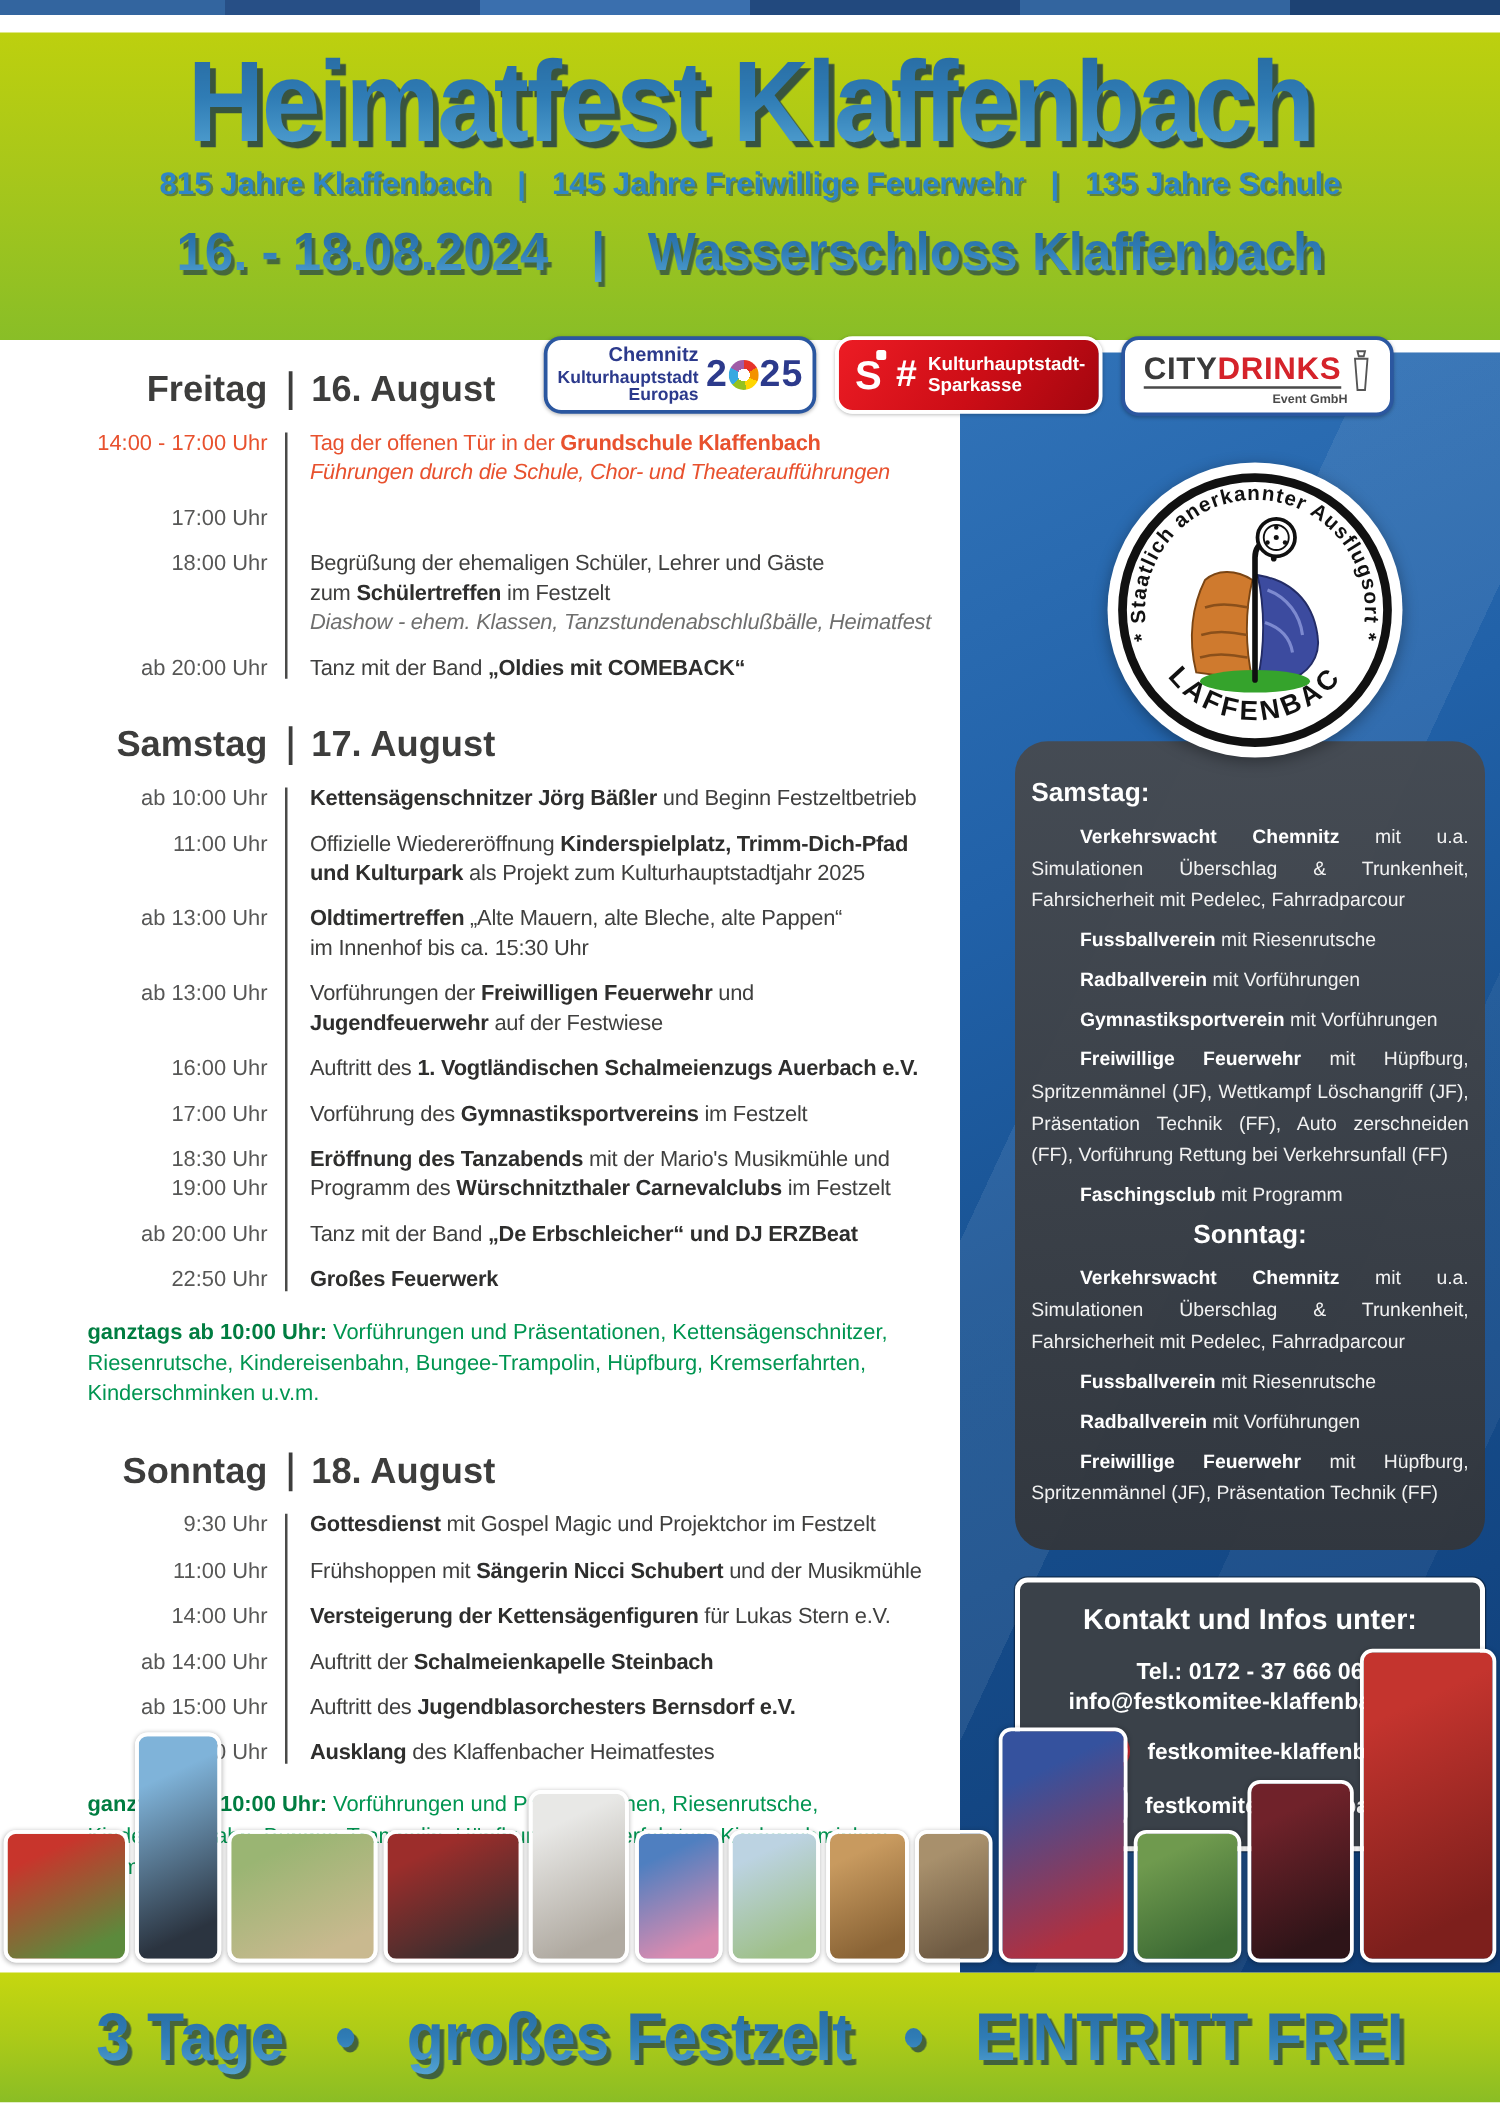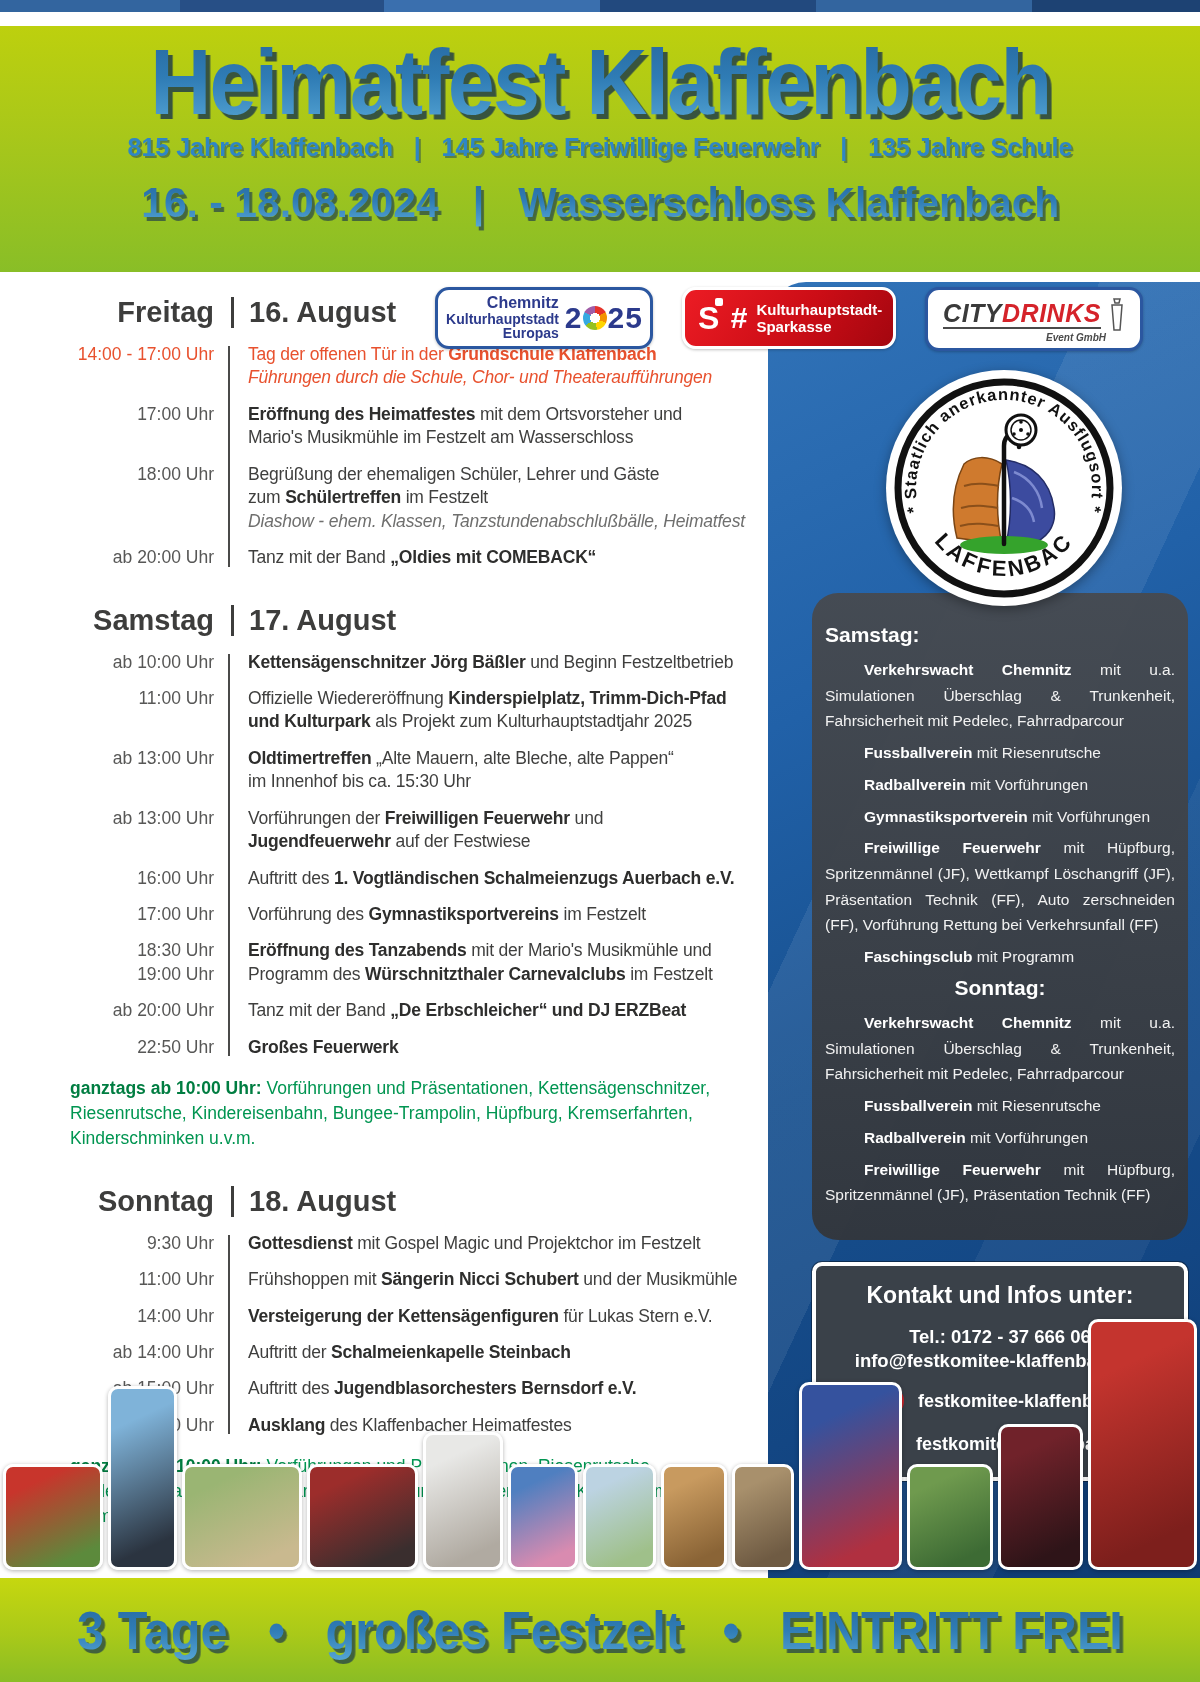--- a/index.html
+++ b/index.html
@@ -18,39 +18,39 @@
     -webkit-background-clip:text;background-clip:text;color:transparent;
   }
   .title{display:inline-block;margin-top:8px;font-size:92px;font-weight:700;line-height:1.05;
     letter-spacing:-2px;transform:scaleX(.92);white-space:pre;
     filter:drop-shadow(5px 5px 0 rgba(16,44,78,.75));}
   .subtitle{margin-top:2px;font-size:25px;font-weight:700;color:#2f86c5;white-space:pre;
     text-shadow:2px 2px 0 rgba(15,49,88,.45);}
   .dateline{display:inline-block;margin-top:16px;font-size:43px;font-weight:700;white-space:pre;
     transform:scaleX(.95);filter:drop-shadow(3px 4px 0 rgba(16,44,78,.6));}
   
-  .logos{position:absolute;top:287px;left:435px;display:flex;gap:29px;z-index:8;}
+  .logos{position:absolute;top:269px;left:435px;display:flex;gap:15px;z-index:8;}
   .logo-box{height:56px;background:#fff;border:3px solid #2b57a0;border-radius:14px;
     display:flex;align-items:center;justify-content:center;box-shadow:0 1px 3px rgba(0,0,0,.25);}
   .lb-chemnitz{width:212px;gap:6px;}
   .ch-text{text-align:right;color:#2c3a8c;font-weight:700;line-height:1.05;}
   .ch-l1{font-size:16px;} .ch-l2{font-size:14px;} .ch-l3{font-size:14px;}
   .ch-year{display:flex;align-items:center;gap:1px;}
   .yr-d{font-size:30px;font-weight:700;color:#2c3a8c;}
   .wheel{width:24px;height:24px;border-radius:50%;display:inline-block;
     background:radial-gradient(circle,#fff 0 5px,rgba(0,0,0,0) 5px),
       conic-gradient(#e6332a 0 60deg,#f39200 60deg 115deg,#ffd500 115deg 170deg,#95c11f 170deg 230deg,#36a9e1 230deg 300deg,#a05ca7 300deg 360deg);}
   .lb-sparkasse{width:208px;border-color:#ffffff;gap:9px;
     background:linear-gradient(125deg,#ec1c24 0%,#cc0d16 55%,#a3060f 100%);}
   .spk-icon{position:relative;width:26px;text-align:center;}
   .spk-s{font-size:32px;font-weight:700;color:#fff;line-height:1;}
   .spk-dot{position:absolute;top:-4px;right:-1px;width:8px;height:8px;background:#fff;border-radius:2px;}
   .spk-hash{font-size:30px;font-weight:700;color:#fff;}
   .spk-text{color:#fff;font-weight:700;font-size:15px;line-height:1.15;text-align:left;}
-  .lb-city{width:212px;flex-direction:column;gap:0;padding-top:2px;font-style:italic;}
+  .lb-city{width:212px;flex-direction:column;gap:0;padding-top:2px;}
   .cd-row{display:flex;align-items:center;gap:6px;}
   .cd-main{font-size:25px;font-weight:700;letter-spacing:.5px;border-bottom:2px solid #4a4a4a;line-height:1.1;}
   .cd-city{color:#3a3a3a;} .cd-drinks{color:#d5232a;}
   .cd-sub{font-size:10px;font-weight:700;color:#4a4a4a;align-self:flex-end;margin-right:34px;}
   .shaker{margin-left:2px;}
   
   .schedule{position:absolute;left:56px;top:296px;width:708px;z-index:2;}
   .day + .day{margin-top:34px;}
   .day-header{display:flex;align-items:center;margin-bottom:14px;}
   .day-name{width:158px;text-align:right;font-size:29px;font-weight:700;color:#3d3d3c;}
@@ -170,24 +170,20 @@
       <div class="events">
         <div class="event red">
           <div class="ev-time">14:00 - 17:00 Uhr</div>
           <div class="ev-desc">
             <div class="line"><span>Tag der offenen Tür in der </span><span class="b">Grundschule Klaffenbach</span></div>
             <div class="line italic">Führungen durch die Schule, Chor- und Theateraufführungen</div>
           </div>
         </div>
         <div class="event">
           <div class="ev-time">17:00 Uhr</div>
-          <div class="ev-desc">
-            <div class="line"><span class="b">Eröffnung des Heimatfestes</span><span> mit dem Ortsvorsteher und</span></div>
-            <div class="line"><span>Mario's Musikmühle im Festzelt am Wasserschloss</span></div>
-          </div>
         </div>
         <div class="event">
           <div class="ev-time">18:00 Uhr</div>
           <div class="ev-desc">
             <div class="line"><span>Begrüßung der ehemaligen Schüler, Lehrer und Gäste</span></div>
             <div class="line"><span>zum </span><span class="b">Schülertreffen</span><span> im Festzelt</span></div>
             <div class="line italic">Diashow - ehem. Klassen, Tanzstundenabschlußbälle, Heimatfest</div>
           </div>
         </div>
         <div class="event">

